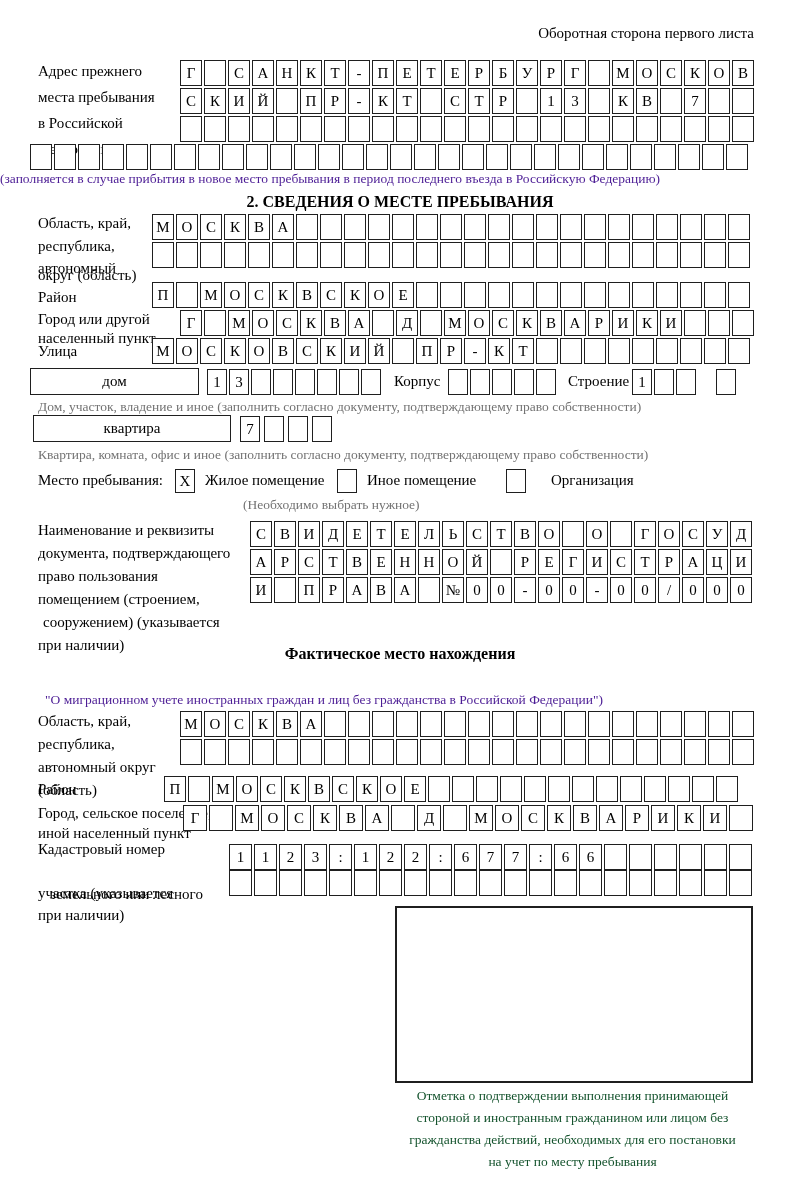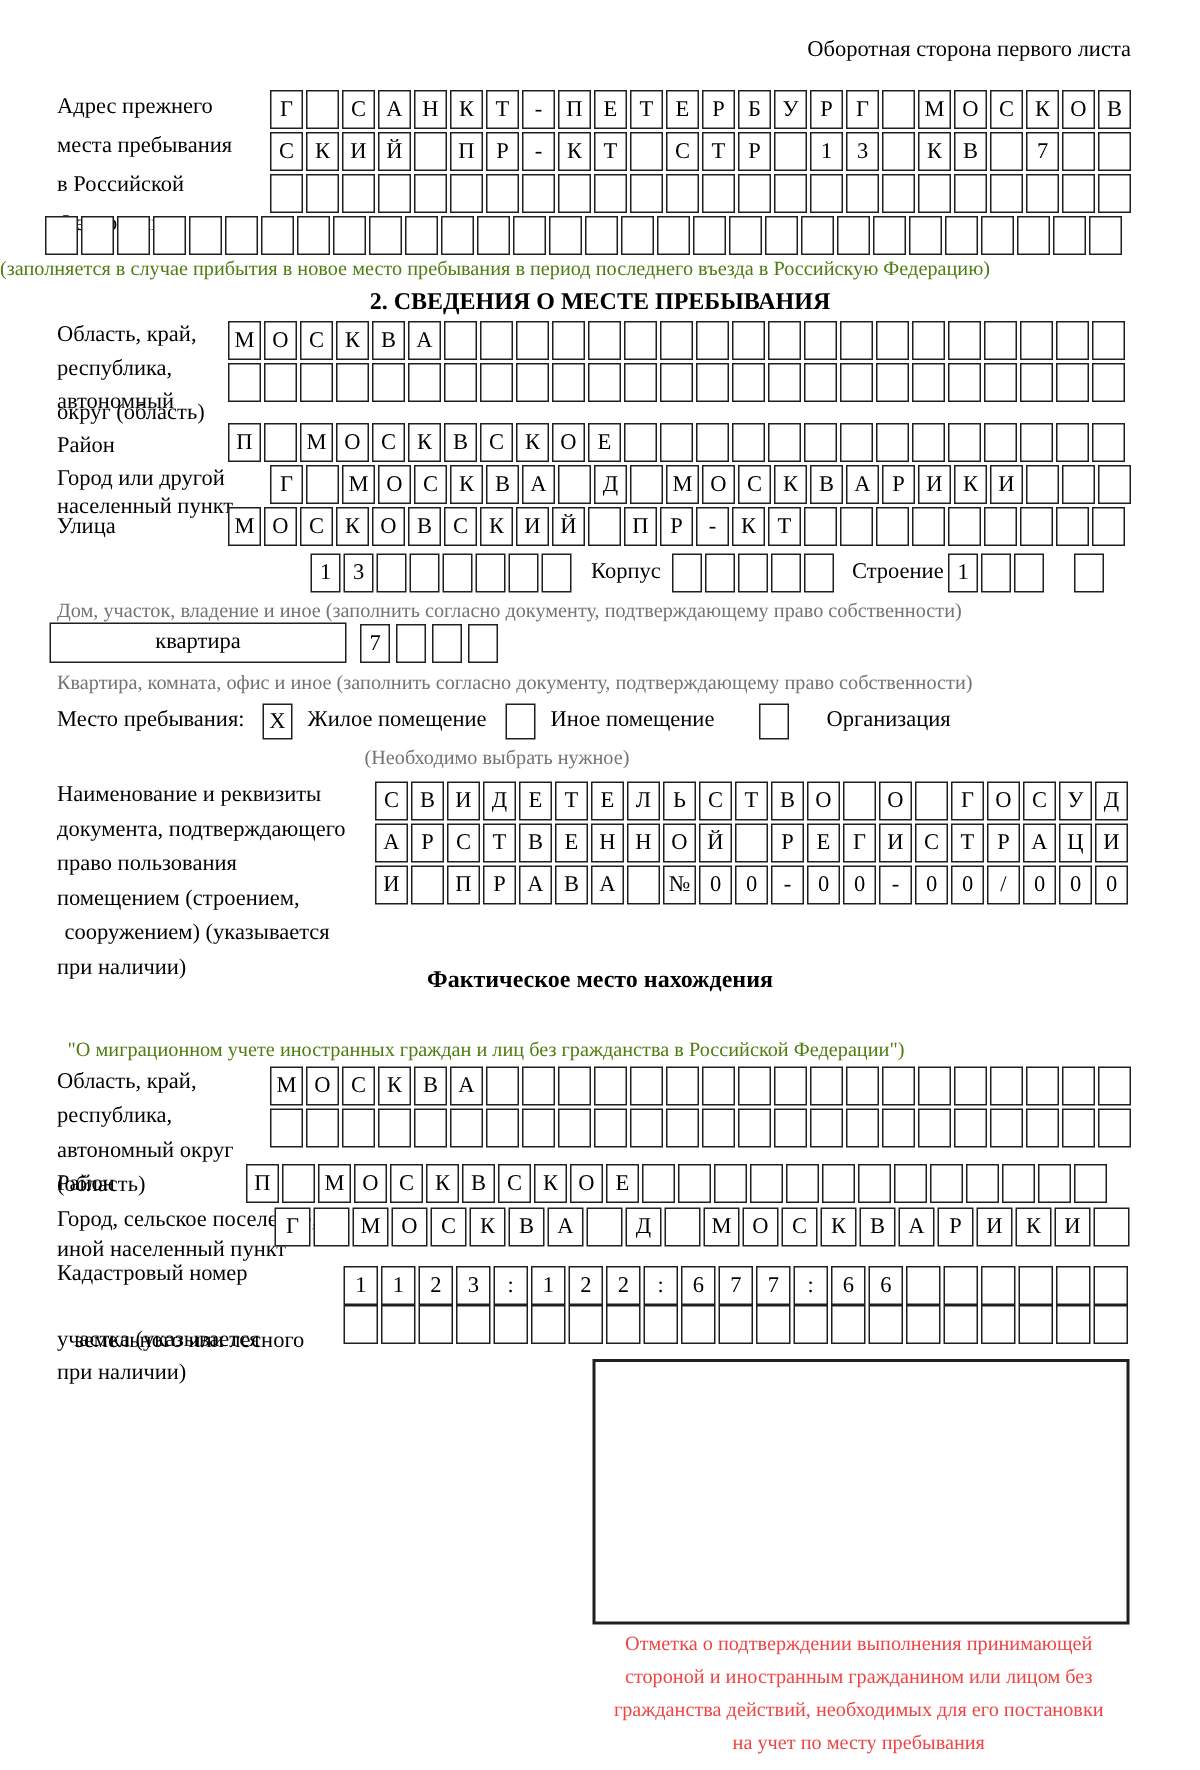--- a/index.html
+++ b/index.html
@@ -1,35 +1,35 @@
 <!DOCTYPE html>
 <html><head>
 <meta charset="utf-8">
 <style>
   html,body{margin:0;padding:0;background:#fff;}
   .page{position:relative;width:800px;height:1180px;background:#fff;overflow:hidden;
         font-family:"Liberation Serif","DejaVu Serif",serif;color:#000;}
   .lbl{position:absolute;font-size:15px;line-height:1.2;white-space:nowrap;color:#000;}
   .note{position:absolute;font-size:13.5px;white-space:nowrap;color:#737373;}
-  .note-c{position:absolute;left:0;width:648px;text-align:center;font-size:13.5px;white-space:nowrap;color:#4d7c0f;}
+  .note-c{position:absolute;left:0;width:648px;text-align:center;font-size:13.5px;white-space:nowrap;color:#4c1d95;}
   .title-c{position:absolute;left:0;width:800px;text-align:center;font-size:16px;font-weight:bold;white-space:nowrap;color:#000;}
   .boxrow{position:absolute;display:flex;}
   .boxrow .cell{flex:0 0 auto;width:22px;height:26px;border:1.5px solid #1f1f1f;box-sizing:border-box;
         margin-right:2px;display:flex;align-items:center;justify-content:center;
         font-size:15px;line-height:1;color:#000;background:#fff;}
   .row-sm .cell{width:20px;}          
   .row-lg .cell{width:24px;}          
   .row-cad .cell{width:23px;}         
   .row-apt .cell{width:20px;margin-right:4px;}
   .widebox{position:absolute;border:1.5px solid #1f1f1f;box-sizing:border-box;background:#fff;
         display:flex;align-items:center;justify-content:center;font-size:15px;height:27px;}
   .checkbox{position:absolute;width:20px;height:24px;border:1.5px solid #1f1f1f;box-sizing:border-box;
         display:flex;align-items:center;justify-content:center;font-size:15px;background:#fff;}
   .stampbox{position:absolute;border:2px solid #1f1f1f;box-sizing:border-box;background:#fff;}
-  .stampnote{position:absolute;left:385px;width:375px;text-align:center;font-size:13.5px;white-space:nowrap;color:#ef4444;}
+  .stampnote{position:absolute;left:385px;width:375px;text-align:center;font-size:13.5px;white-space:nowrap;color:#14532d;}
 </style>
 </head>
 <body>
 
 <div class="page">
 
   <div class="lbl" style="top:24px;right:46px;left:auto;">Оборотная сторона первого листа</div>
 
   <div class="lbl" style="left:38px;top:62px;">Адрес прежнего</div>
   <div class="lbl" style="left:38px;top:88px;">места пребывания</div>
@@ -289,20 +289,21 @@
       <span class="cell"></span>
       <span class="cell"></span>
       <span class="cell"></span>
       <span class="cell"></span>
       <span class="cell"></span>
       <span class="cell"></span>
       <span class="cell"></span>
       <span class="cell"></span>
     </div>
 
+  <div class="widebox" style="left:30px;top:368px;width:169px;">дом</div>
   <div class="boxrow row-sm" style="left:207px;top:369px;">
       <span class="cell">1</span>
       <span class="cell">3</span>
       <span class="cell"></span>
       <span class="cell"></span>
       <span class="cell"></span>
       <span class="cell"></span>
       <span class="cell"></span>
       <span class="cell"></span>
     </div>

